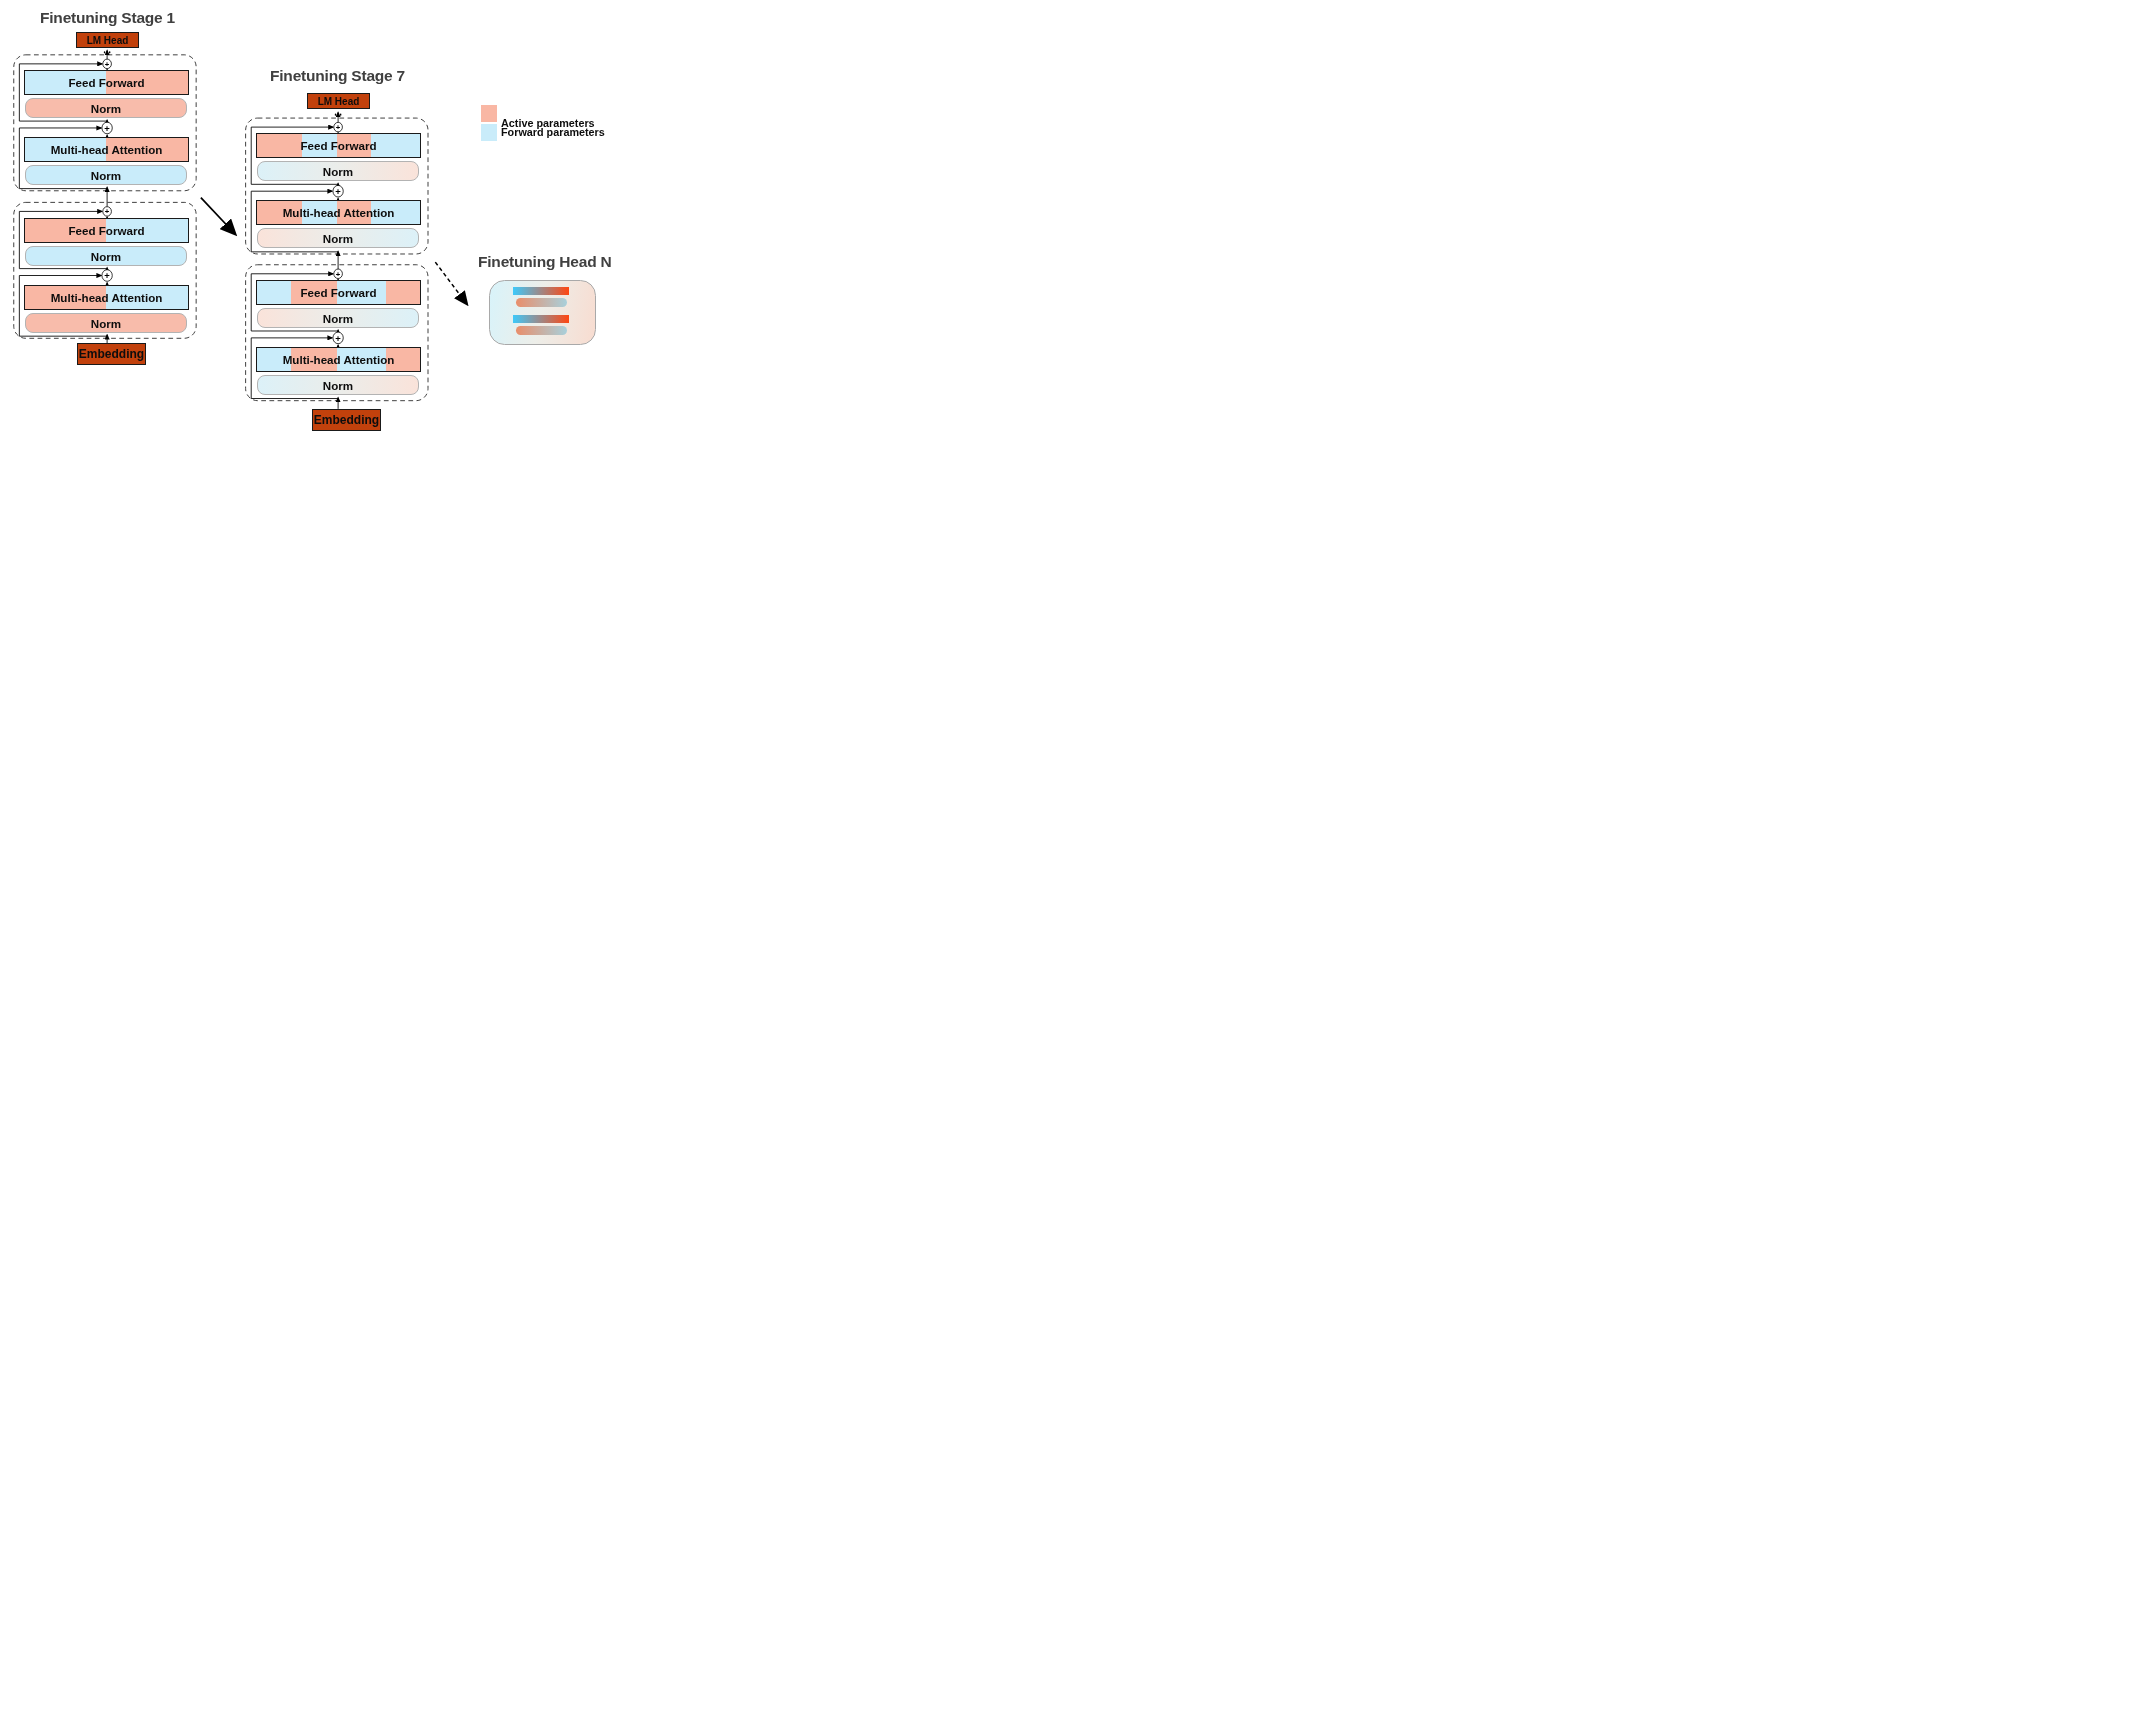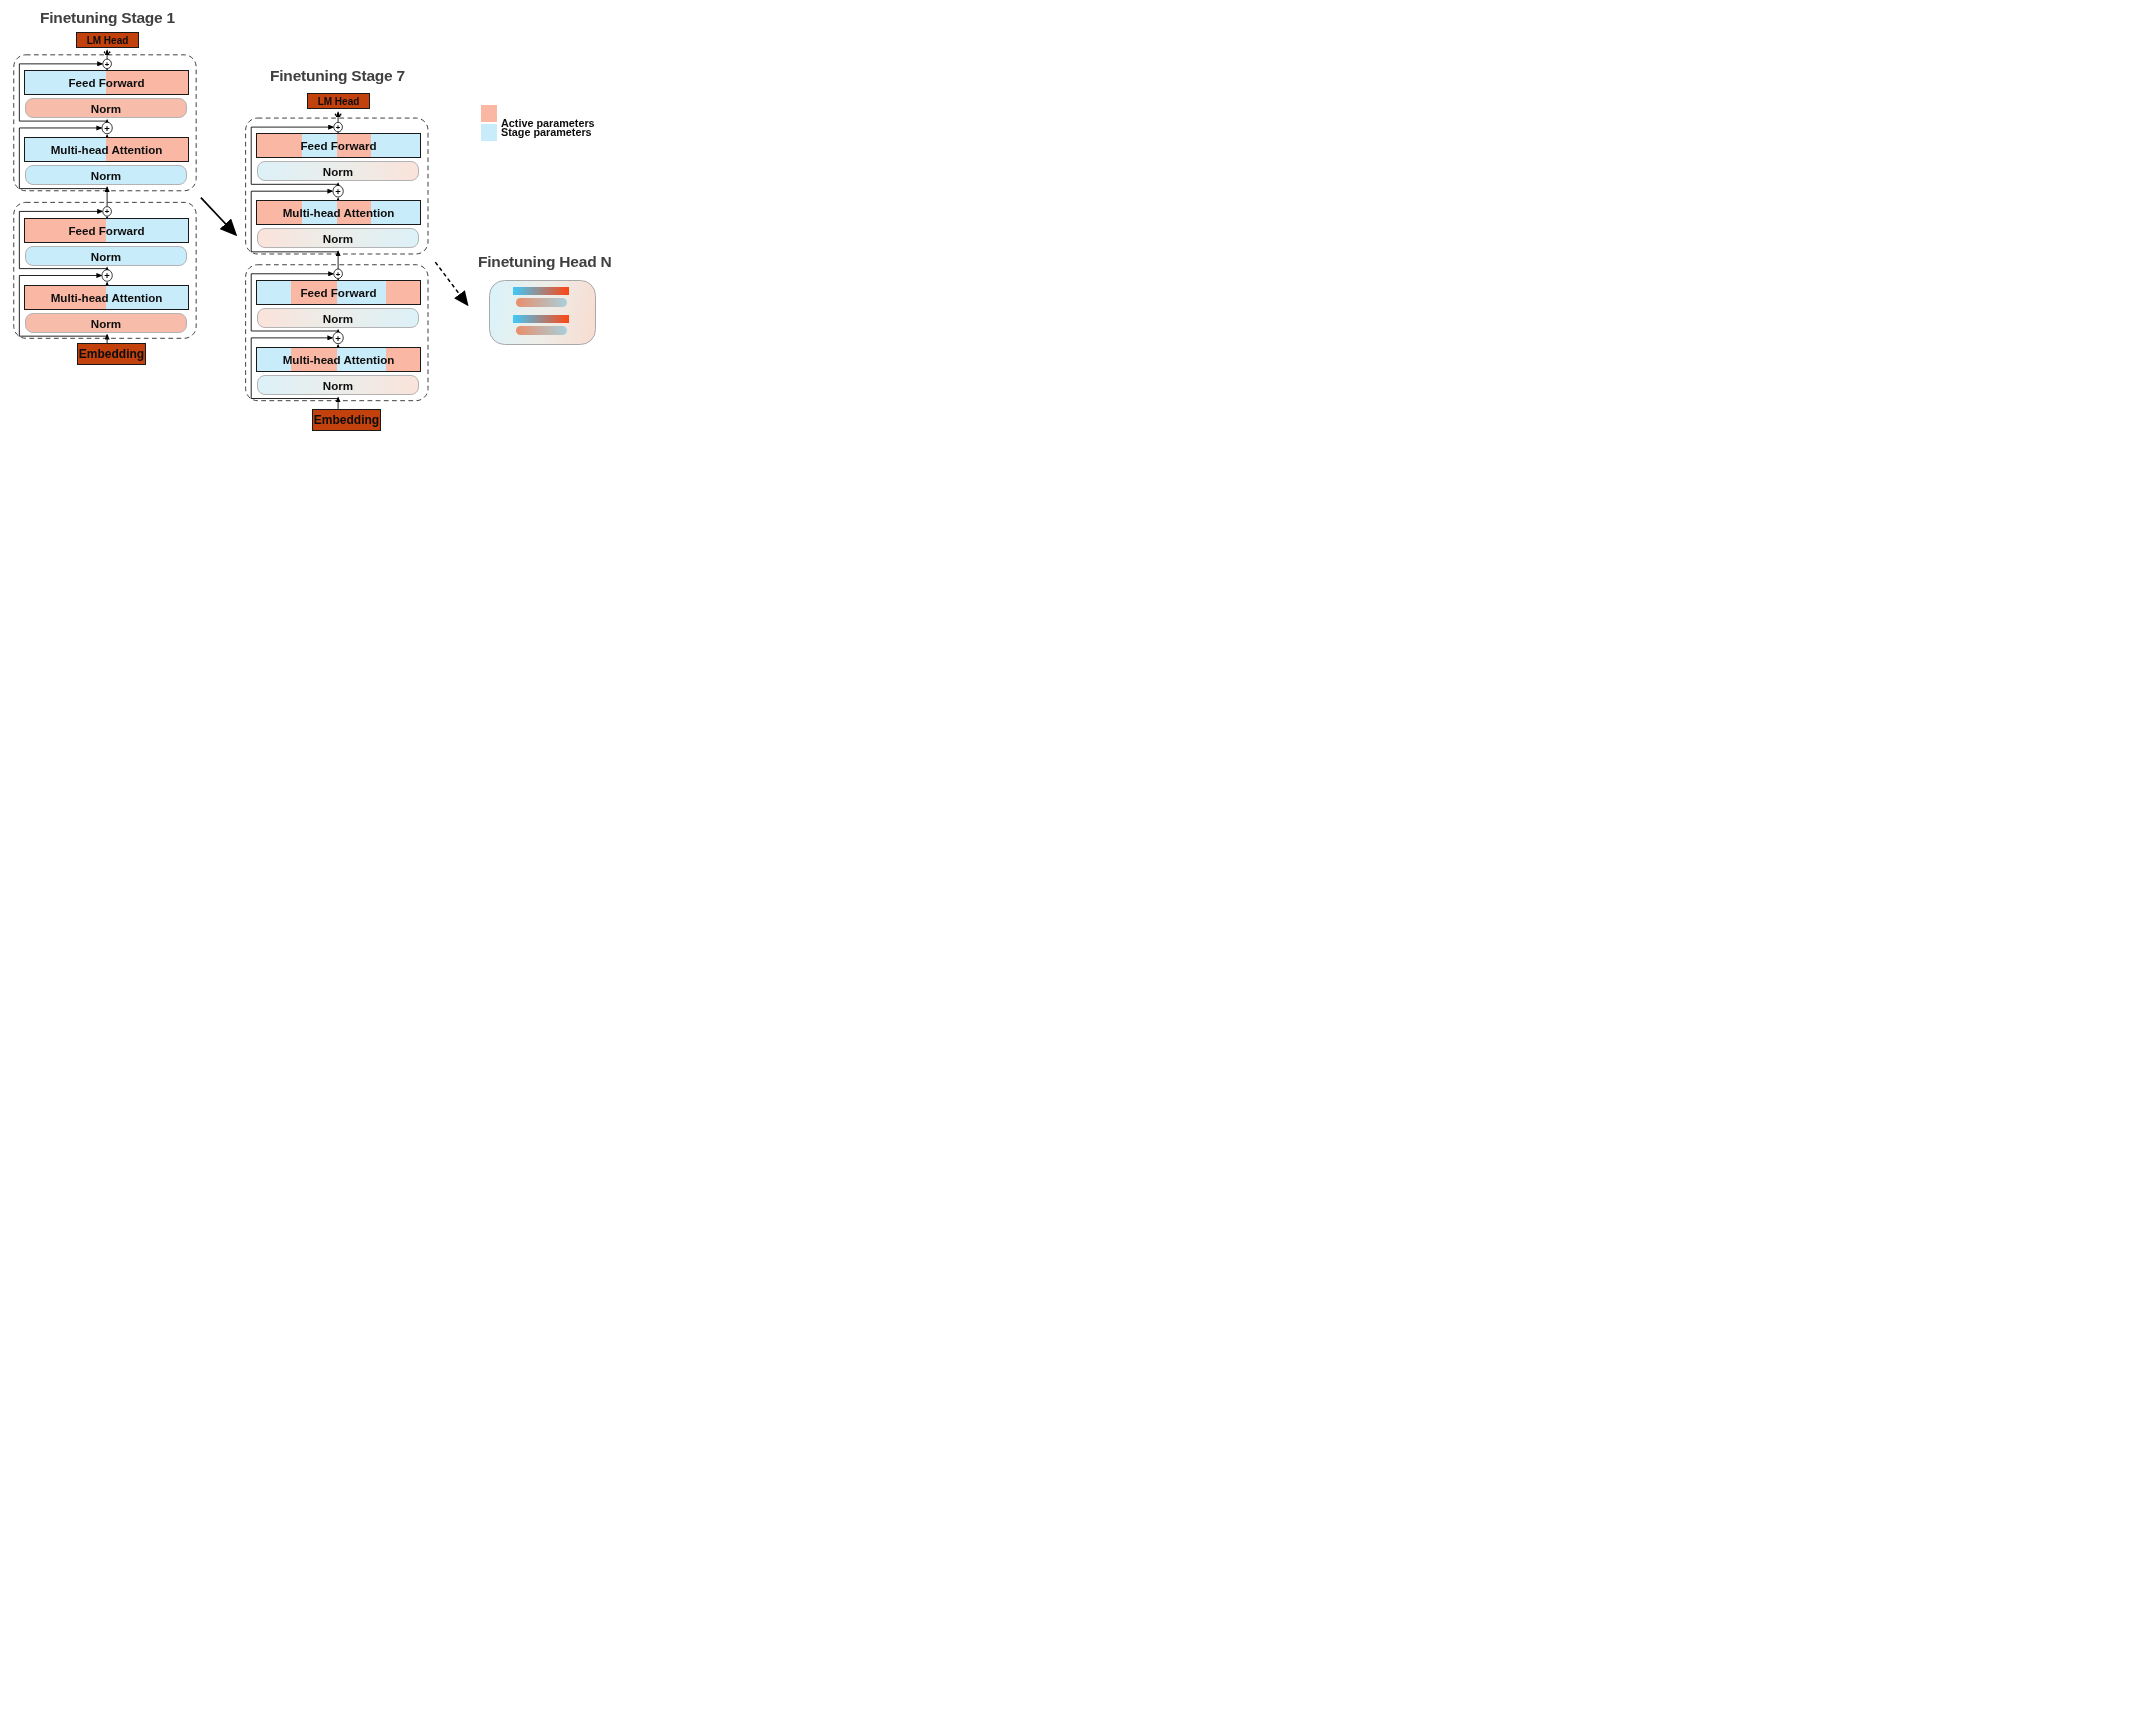--- a/index.html
+++ b/index.html
@@ -217,21 +217,21 @@
     <span>Norm</span>
   </div>
 
   <div class="abs io-box emb" style="left:312px;top:409px;width:69px;height:21.5px;">
     <span>Embedding</span>
   </div>
 
   <div class="abs swatch sw-active" style="left:481px;top:105px;"></div>
   <div class="abs legend-label" style="left:501px;top:108px;margin-top:9px;">Active parameters</div>
   <div class="abs swatch sw-frozen" style="left:481px;top:124px;"></div>
-  <div class="abs legend-label" style="left:501px;top:126px;">Stage parameters</div>
+  <div class="abs legend-label" style="left:501px;top:126px;">Forward parameters</div>
 
   <div class="abs blob" style="left:489px;top:280px;width:107px;height:65px;"></div>
   <div class="abs bar-hot" style="left:513px;top:287px;width:56px;height:8.2px;"></div>
   <div class="abs bar-cool" style="left:516px;top:298px;width:51px;height:8.6px;"></div>
   <div class="abs bar-hot" style="left:513px;top:315px;width:56px;height:8.2px;"></div>
   <div class="abs bar-cool" style="left:516px;top:326px;width:51px;height:8.6px;"></div>
 
 </div>
 
 

